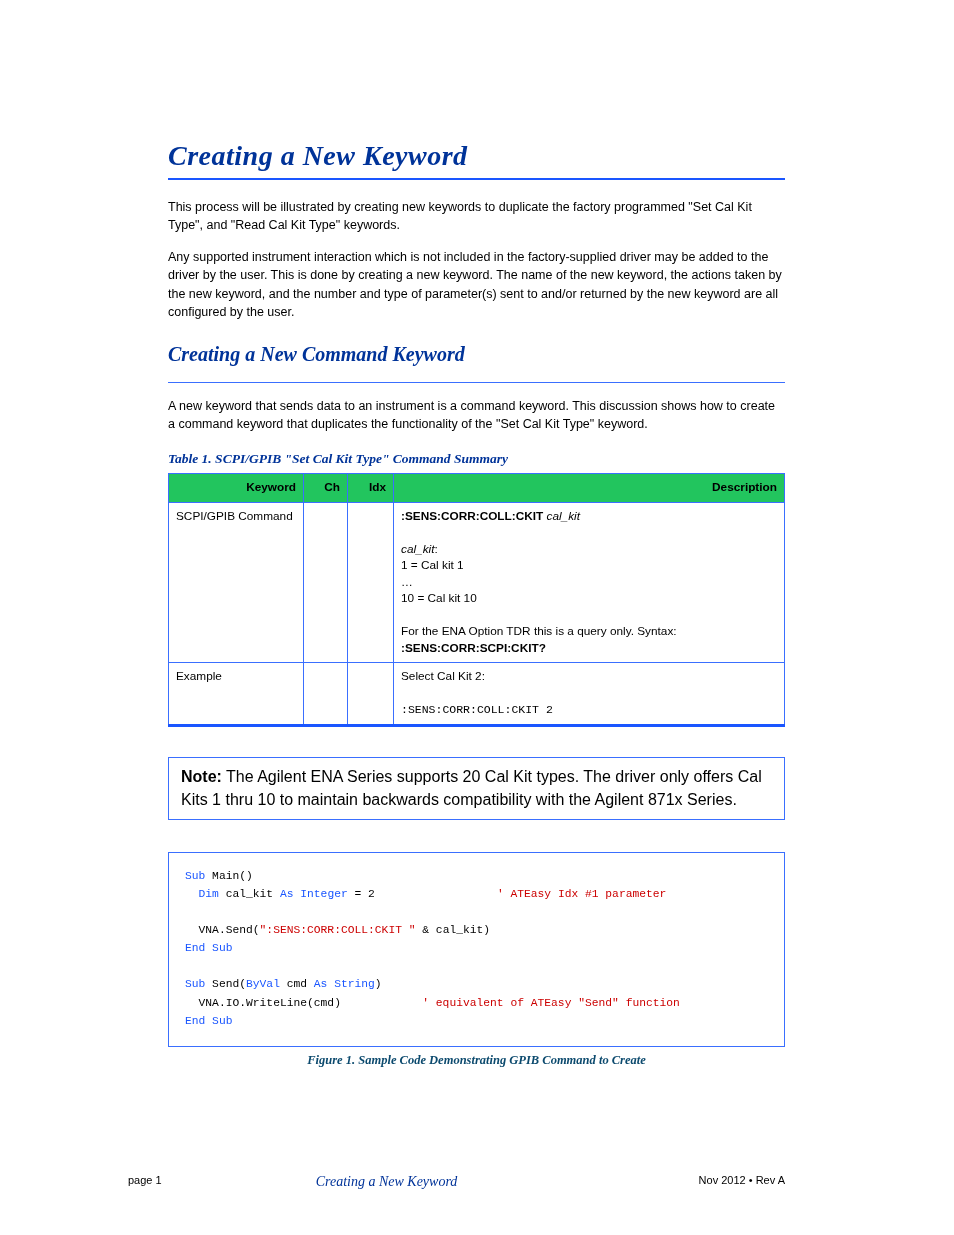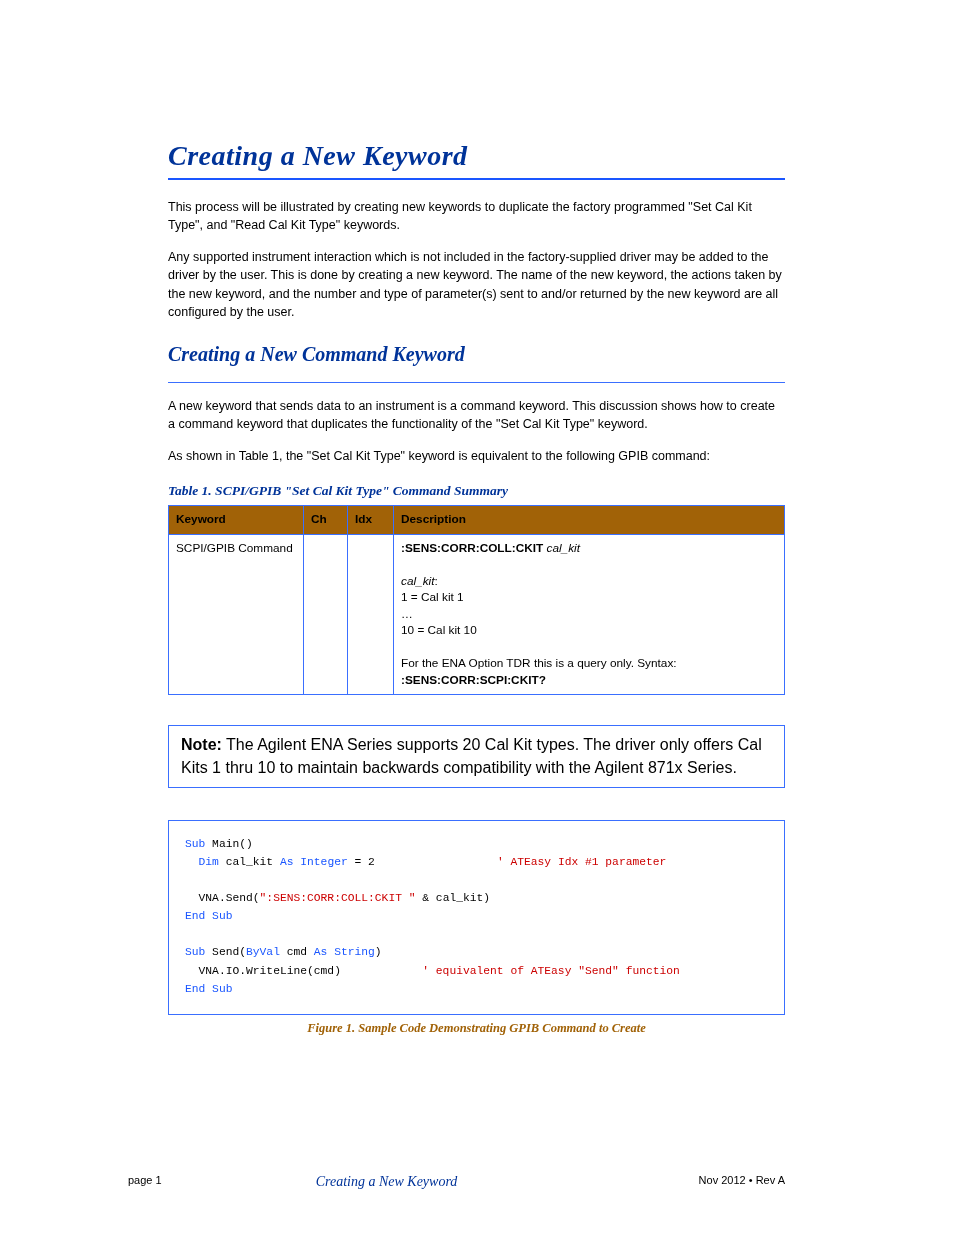--- a/index.html
+++ b/index.html
@@ -69,22 +69,22 @@
   table.reg col.c3 { width: auto;  }
   table.reg tr.bot-edge td { border-bottom: 3px solid #1a56ff; }
   table.reg th, table.reg td {
     border: 1px solid #3a6fff;
     padding: 5px 7px 6px 7px;
     vertical-align: top;
     line-height: 1.4;
   }
   table.reg th {
     font-weight: bold;
-    text-align: left;
-    background: #a16207;
+    text-align: right;
+    background: #22c55e;
   }
   table.reg td.idx {
     text-align: center;
   }
   .code {
     font-family: "Courier New", monospace;
     font-size: 11.5px;
   }
   .note-box {
     border: 1px solid #3a6fff;
@@ -105,21 +105,21 @@
     font-size: 11.3px;
     line-height: 1.6;
     white-space: pre;
     overflow: hidden;
   }
   .code-caption {
     font-family: "Times New Roman", Times, serif;
     font-style: italic;
     font-weight: bold;
     font-size: 12.5px;
-    color: #a16207;
+    color: #0c4a6e;
     margin-top: 6px;
     text-align: center;
     white-space: normal;
   }
   .kw-blue { color: #1a56ff; font-weight: normal; }
   .str-red { color: #cc0000; }
   .footer {
     position: absolute;
     left: 100px;
     right: 100px;
@@ -148,23 +148,20 @@
   <h1 class="section-title">Creating a New Keyword</h1>
   <hr class="thick">
 
   <p class="body-text">This process will be illustrated by creating new keywords to duplicate the factory programmed "Set Cal Kit Type", and "Read Cal Kit Type" keywords.</p>
   <p class="body-text">Any supported instrument interaction which is not included in the factory-supplied driver may be added to the driver by the user. This is done by creating a new keyword. The name of the new keyword, the actions taken by the new keyword, and the number and type of parameter(s) sent to and/or returned by the new keyword are all configured by the user.</p>
 
   <h2 class="subheading">Creating a New Command Keyword</h2>
   <hr class="thin">
 
   <p class="body-text">A new keyword that sends data to an instrument is a command keyword. This discussion shows how to create a command keyword that duplicates the functionality of the "Set Cal Kit Type" keyword.</p>
-  <p class="body-text">
-    <span>As shown in </span><span>Table 1</span><span>, the "Set Cal Kit Type" keyword is equivalent to the following GPIB command:</span>
-  </p>
 
   <div class="table-title">Table 1. SCPI/GPIB "Set Cal Kit Type" Command Summary</div>
 
   <table class="reg">
     <colgroup>
       <col class="c0">
         <col class="c1">
         <col class="c2">
         <col class="c3">
     </colgroup>
@@ -174,20 +171,26 @@
       <th>Ch</th>
       <th>Idx</th>
       <th>Description</th>
     </tr>
     <tr>
       <td>  SCPI/GPIB Command</td>
       <td class="idx"></td>
       <td class="idx"></td>
       <td><b>:SENS:CORR:COLL:CKIT</b> <i>cal_kit</i><br><br><i>cal_kit</i>:<br>1 = Cal kit 1<br>…<br>10 = Cal kit 10<br><br>For the ENA Option TDR this is a query only. Syntax: <b>:SENS:CORR:SCPI:CKIT?</b></td>
     </tr>
+    <tr class="bot-edge">
+      <td>  Example</td>
+      <td class="idx"></td>
+      <td class="idx"></td>
+      <td>Select Cal Kit 2:<br><br><span class="code">:SENS:CORR:COLL:CKIT 2</span></td>
+    </tr>
   </tbody>
     </table>
 
   <div class="note-box">
     <span class="note-label">Note:</span><span> The Agilent ENA Series supports 20 Cal Kit types. The driver only offers Cal Kits 1 thru 10 to maintain backwards compatibility with the Agilent 871x Series.</span>
   </div>
 
   <div class="code-block" id="code-block"><span class="kw-blue">Sub</span> Main()
   <span class="kw-blue">Dim</span> cal_kit <span class="kw-blue">As Integer</span> = 2                  <span class="str-red">' ATEasy Idx #1 parameter</span>
 

